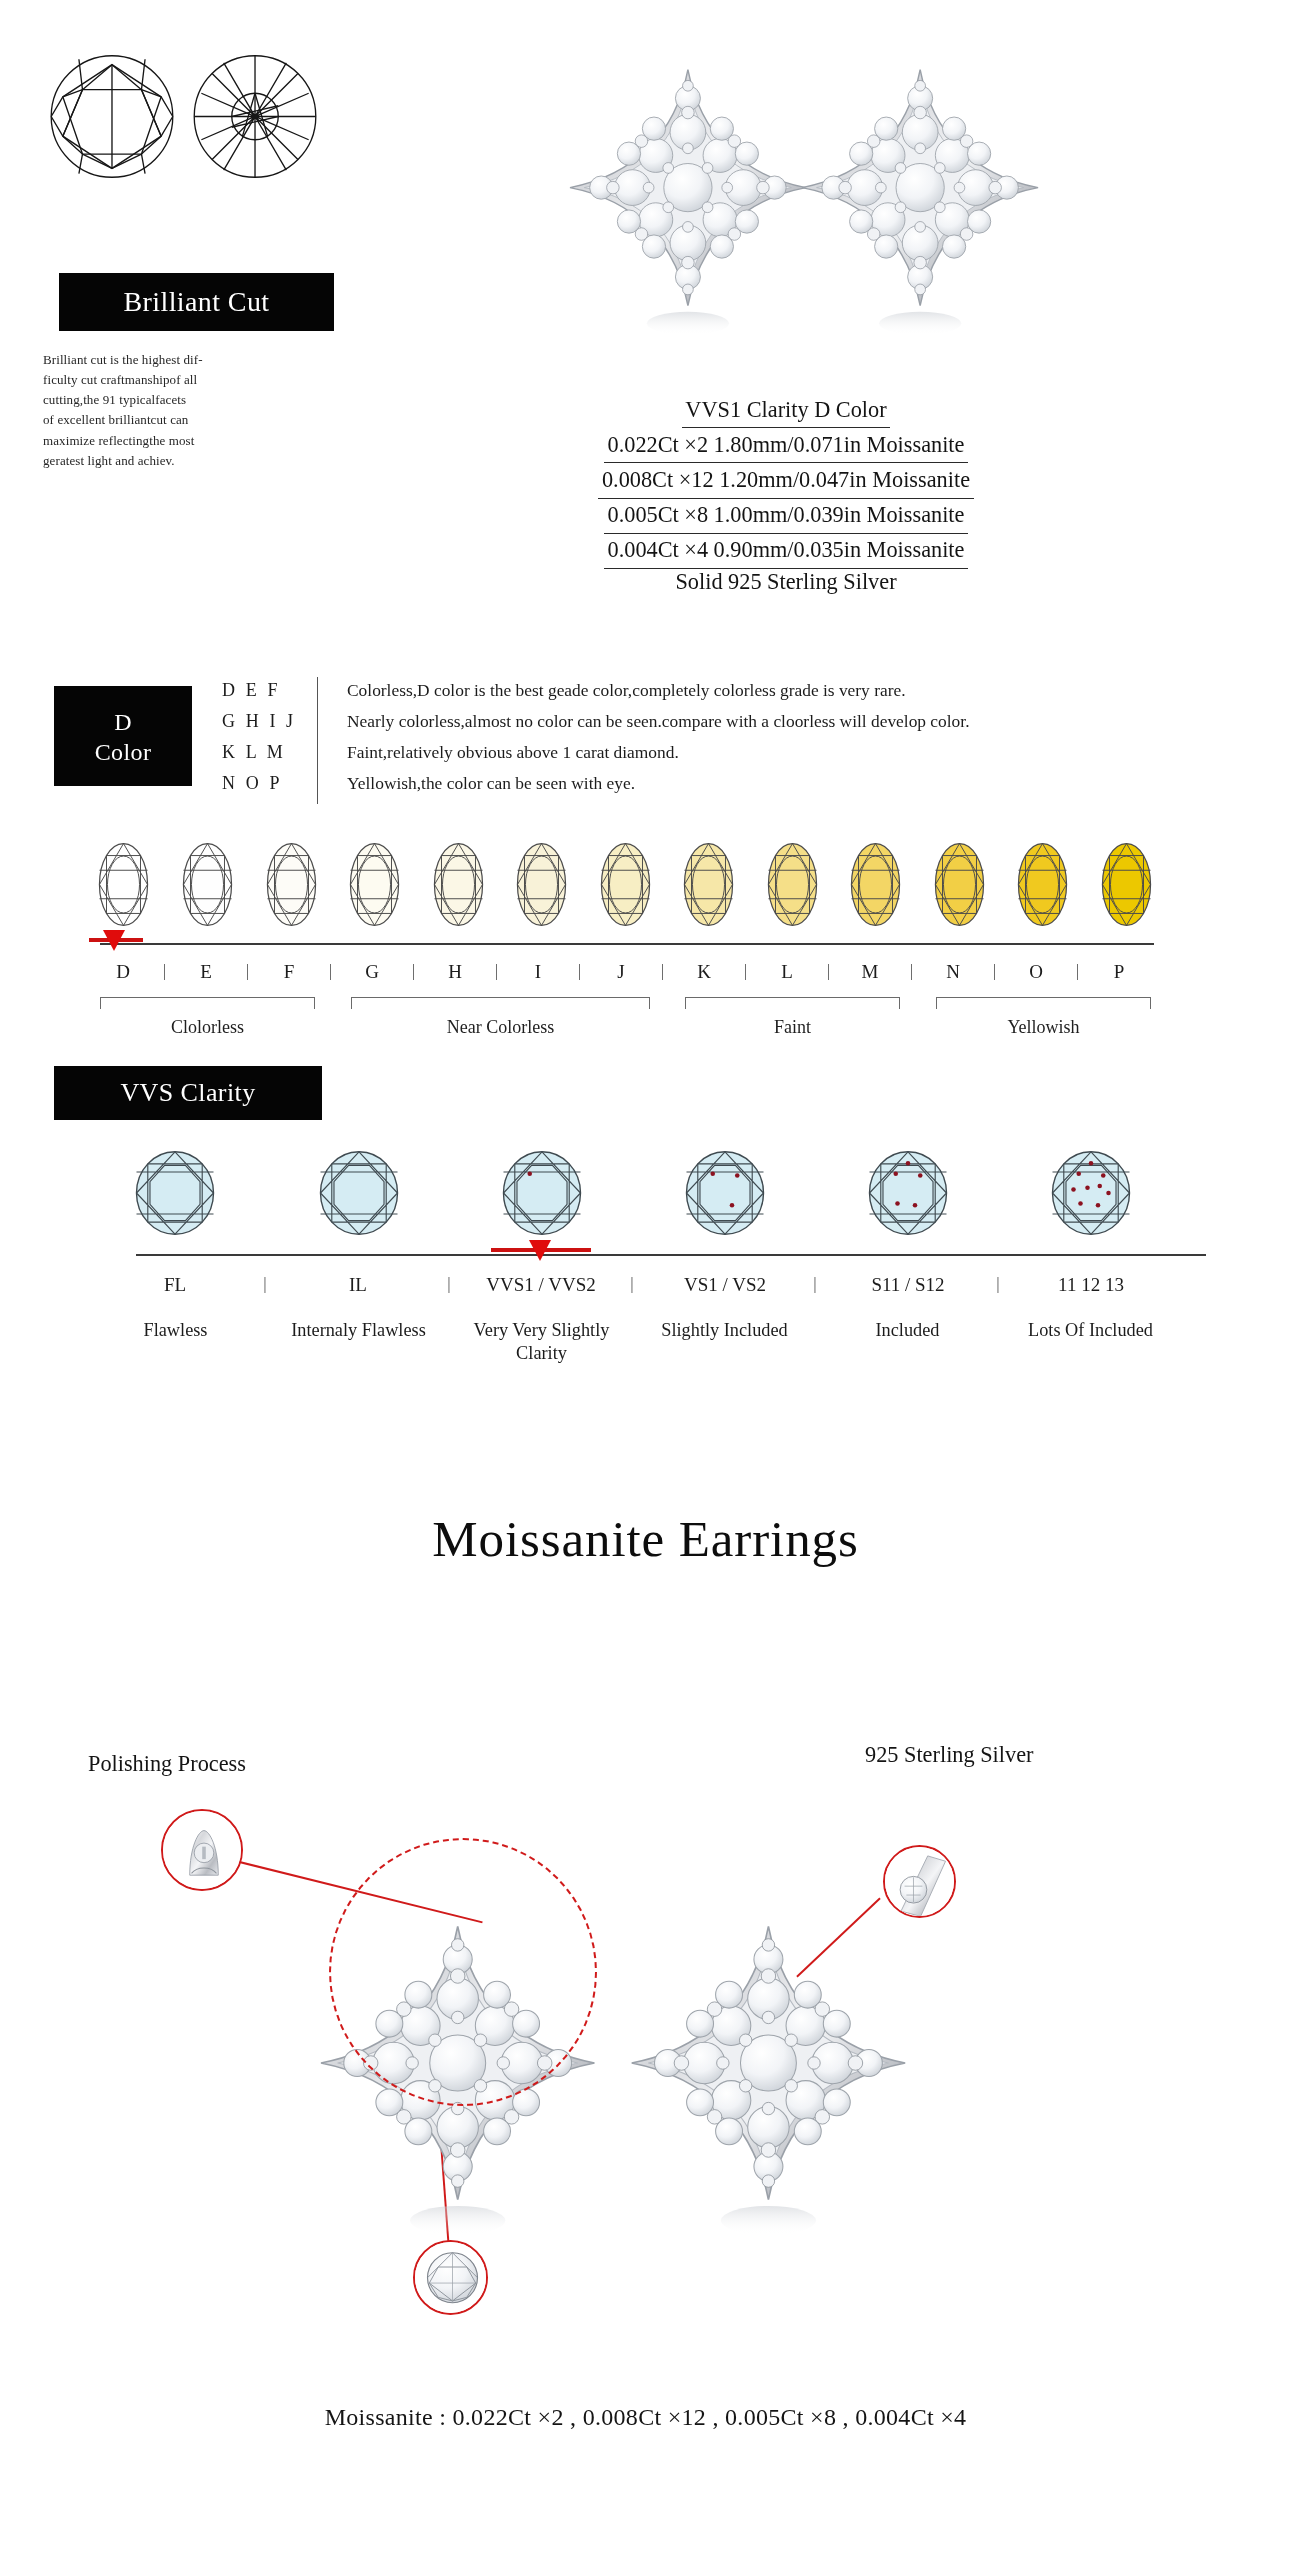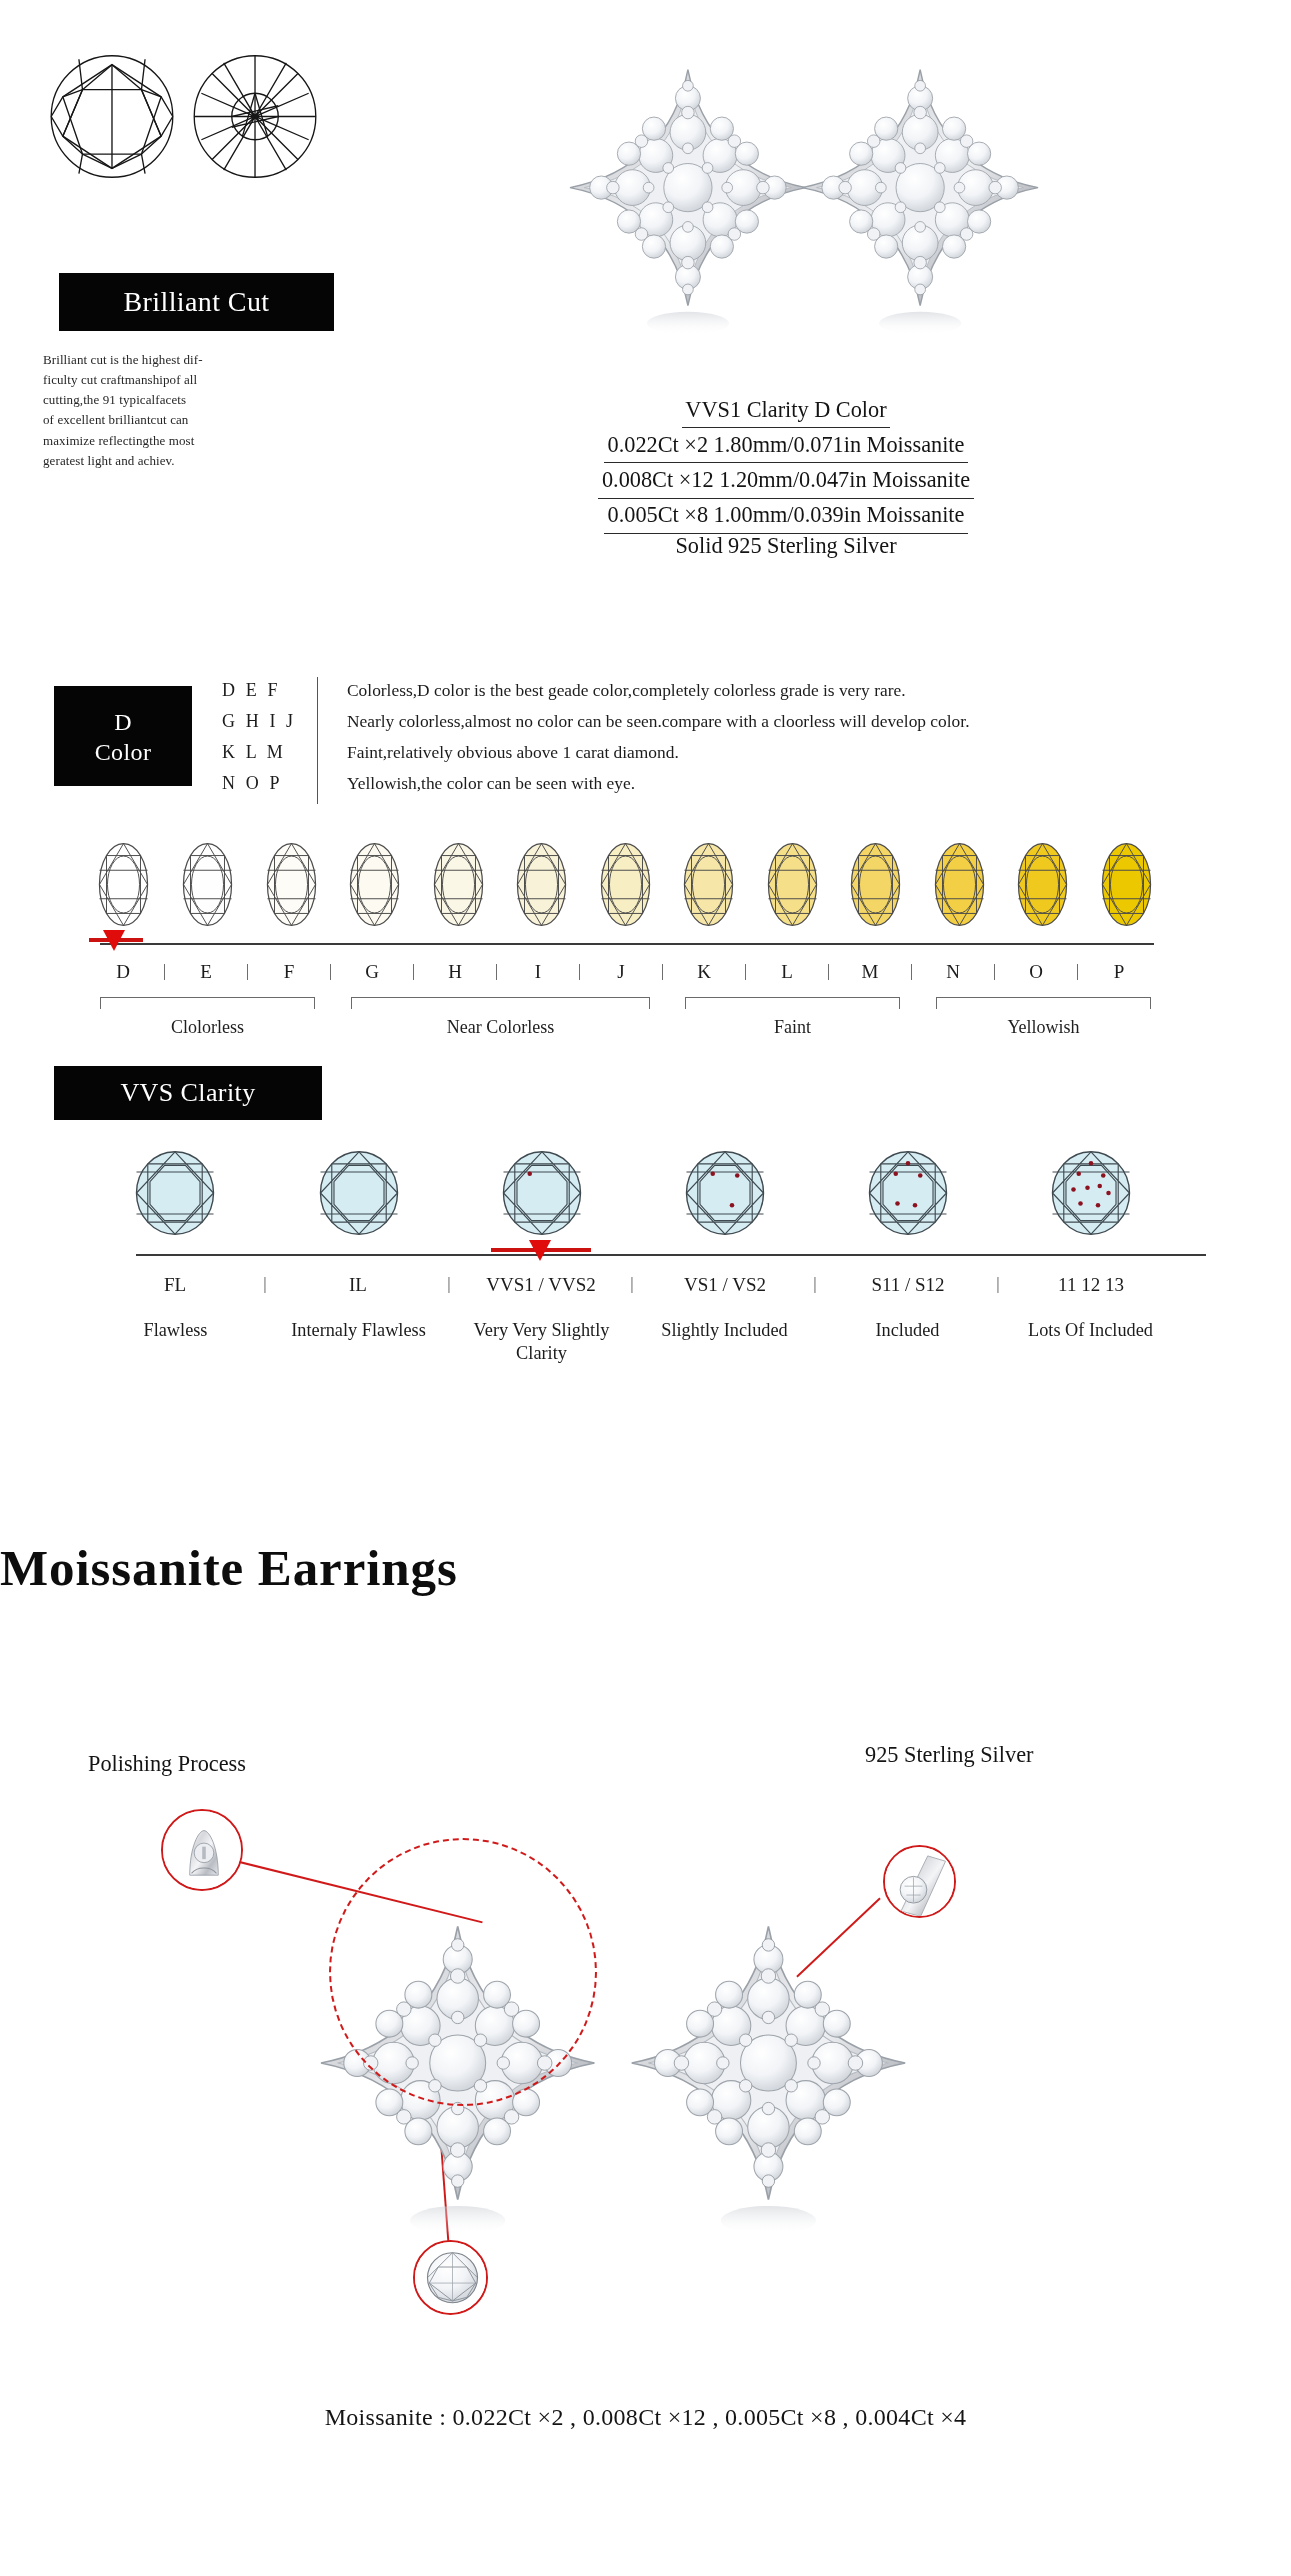--- a/index.html
+++ b/index.html
@@ -74,22 +74,22 @@
   }
   .bracket-label { position:absolute; font-size:18px; color:#1f1f1f; text-align:center; }
 
   
   #vvs-plate { left:54px; top:1066px; width:268px; height:54px; font-size:26px; }
   #clarity-scale { left:0; top:1144px; width:1291px; height:259px;margin-left:42px; }
   .clar-desc { position:absolute; font-size:18.3px; color:#1c1c1c; text-align:center; line-height:1.25; }
 
   
   #main-title {
-    left:0; top:1510px; width:1291px; text-align:left;
-    font-size:51px; letter-spacing:0.9px; color:#0d0d0d; font-weight:700;margin-top:29px;
+    left:0; top:1510px; width:1291px; text-align:center;
+    font-size:51px; letter-spacing:0.9px; color:#0d0d0d; font-weight:400;
   }
 
   
   .callout-label { position:absolute; font-size:22.3px; color:#141414; white-space:nowrap; }
   .cir-callout {
     position:absolute; border-radius:50%; border:2.1px solid #d01a1a;
     overflow:hidden; background:#fdfdfd;
   }
   .dashed-circle {
     position:absolute; border-radius:50%; border:2.1px dashed #d01a1a; background:transparent;
@@ -264,20 +264,21 @@
       <ellipse cx="0" cy="152" rx="46" ry="13" fill="url(#refl)"></ellipse>
     </g>
   </svg>
 </div>
 
 <div class="abs" id="spec-block">
   <div class="spec-row"><span class="spec-line underline">VVS1 Clarity D Color</span></div>
   <div class="spec-row"><span class="spec-line underline">0.022Ct ×2  1.80mm/0.071in Moissanite</span></div>
   <div class="spec-row"><span class="spec-line underline">0.008Ct ×12  1.20mm/0.047in Moissanite</span></div>
   <div class="spec-row"><span class="spec-line underline">0.005Ct ×8  1.00mm/0.039in Moissanite</span></div>
+  <div class="spec-row"><span class="spec-line underline">0.004Ct ×4  0.90mm/0.035in Moissanite</span></div>
   <div class="spec-row"><span class="spec-line">Solid 925 Sterling Silver</span></div>
 </div>
 
 <div class="plate abs" id="dcolor-plate">
   <span>D</span>
   <span>Color</span>
 </div>
 <div class="abs" id="dcolor-grades">
   <div class="gr">D E F</div>
   <div class="gr">G H I J</div>

